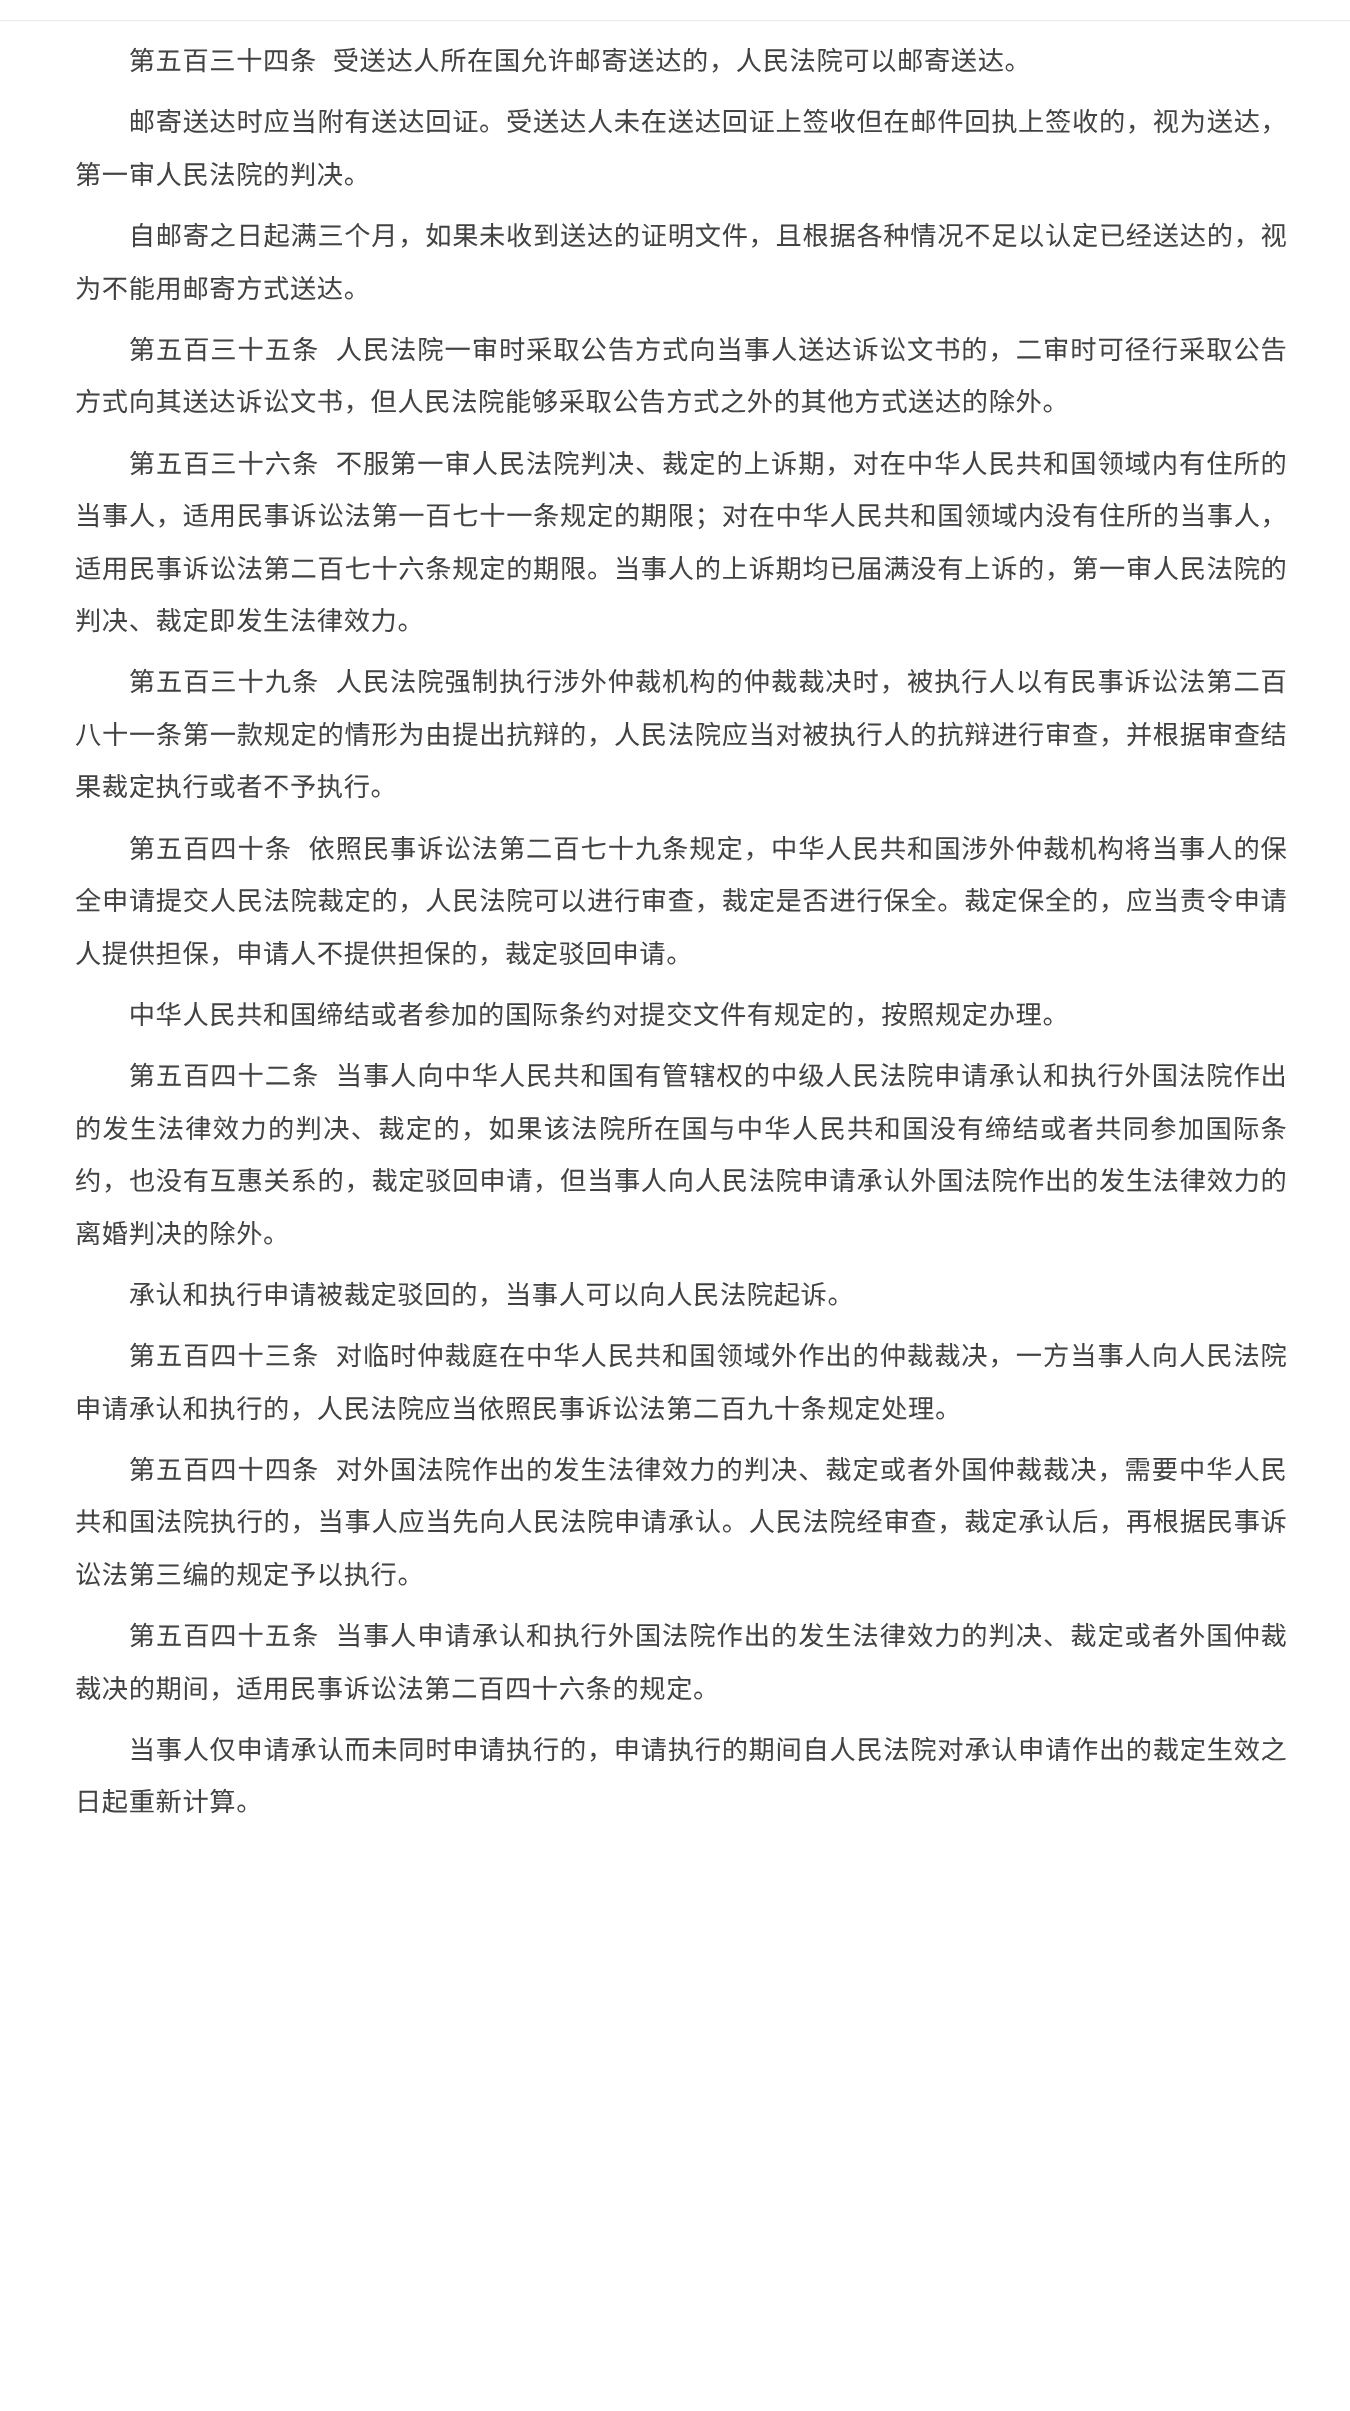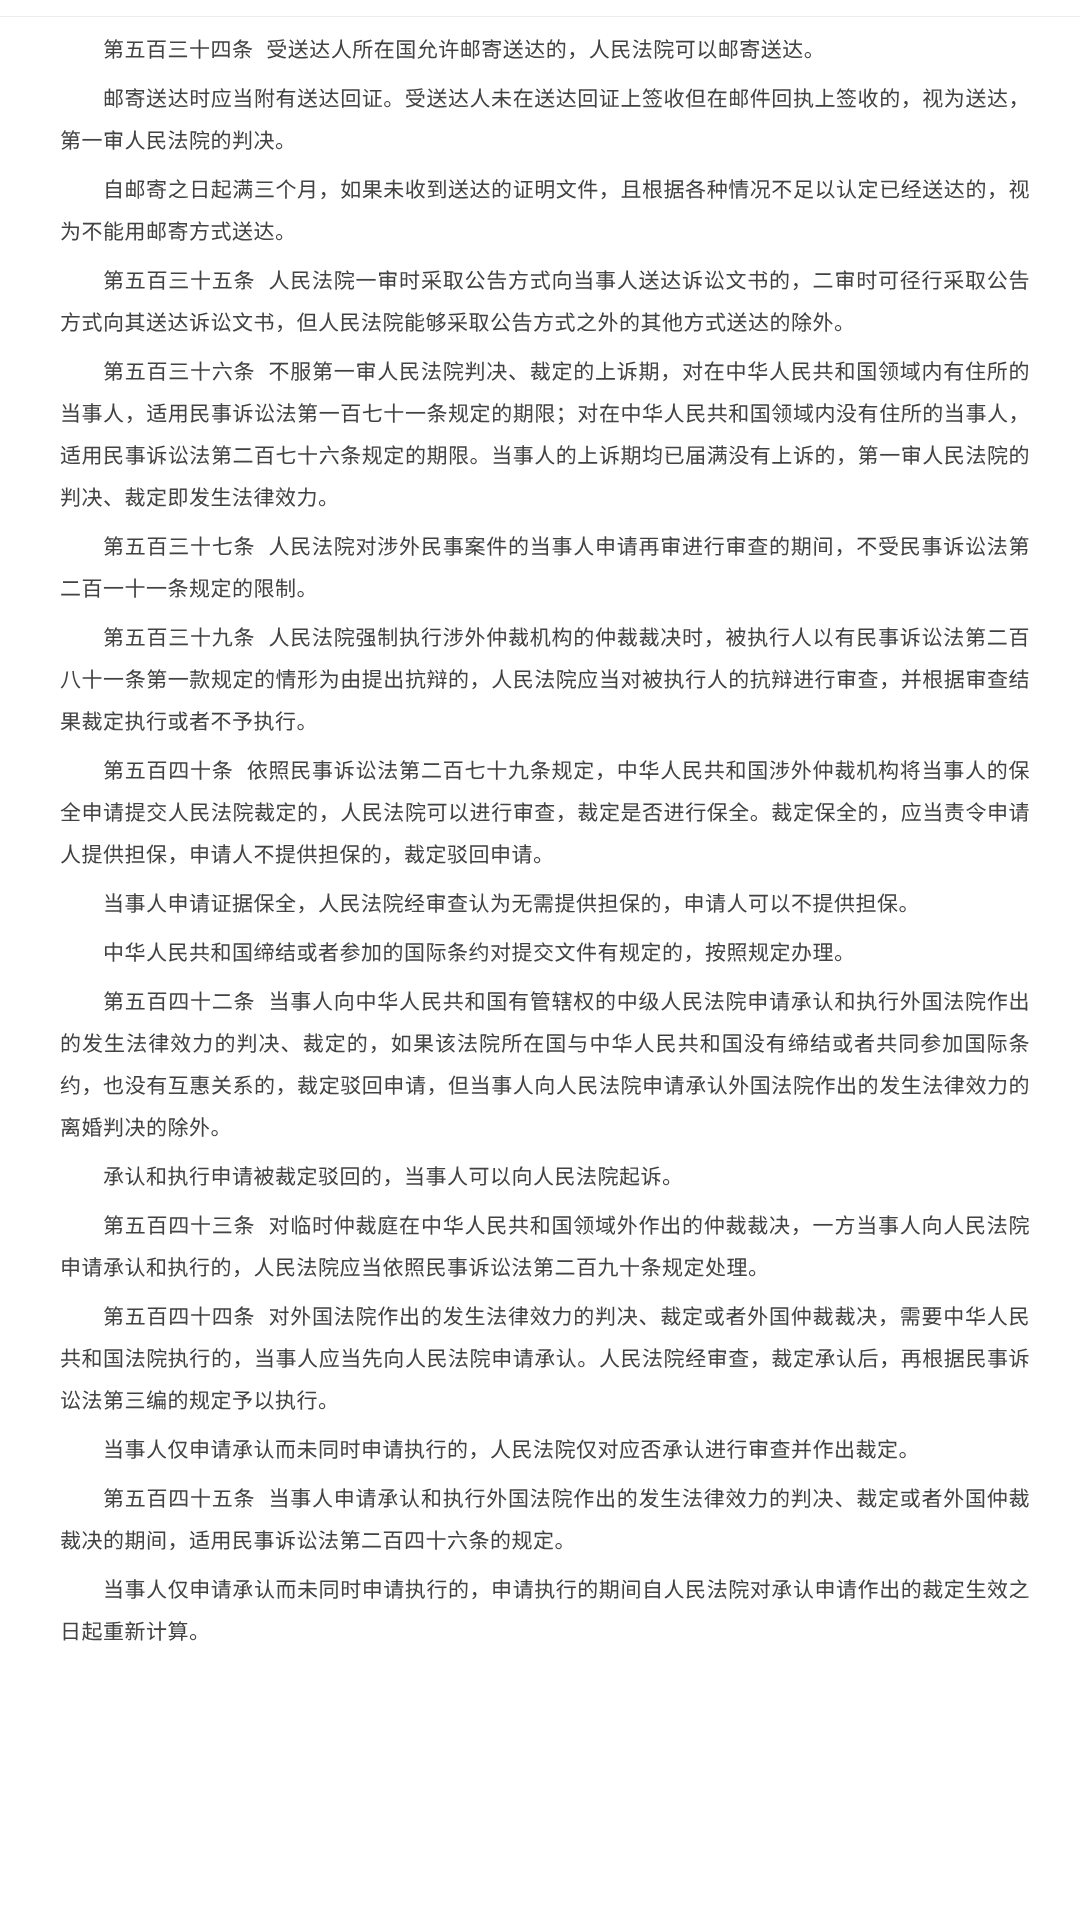--- a/index.html
+++ b/index.html
@@ -36,26 +36,23 @@
 </head>
 <body>
 
 <div class="page">
   <article class="doc">
       <p class="para">第五百三十四条&nbsp;&nbsp;受送达人所在国允许邮寄送达的，人民法院可以邮寄送达。</p>
       <p class="para">邮寄送达时应当附有送达回证。受送达人未在送达回证上签收但在邮件回执上签收的，视为送达，第一审人民法院的判决。</p>
       <p class="para">自邮寄之日起满三个月，如果未收到送达的证明文件，且根据各种情况不足以认定已经送达的，视为不能用邮寄方式送达。</p>
       <p class="para">第五百三十五条&nbsp;&nbsp;人民法院一审时采取公告方式向当事人送达诉讼文书的，二审时可径行采取公告方式向其送达诉讼文书，但人民法院能够采取公告方式之外的其他方式送达的除外。</p>
       <p class="para">第五百三十六条&nbsp;&nbsp;不服第一审人民法院判决、裁定的上诉期，对在中华人民共和国领域内有住所的当事人，适用民事诉讼法第一百七十一条规定的期限；对在中华人民共和国领域内没有住所的当事人，适用民事诉讼法第二百七十六条规定的期限。当事人的上诉期均已届满没有上诉的，第一审人民法院的判决、裁定即发生法律效力。</p>
-      <p class="para">第五百三十七条&nbsp;&nbsp;人民法院对涉外民事案件的当事人申请再审进行审查的期间，不受民事诉讼法第二百一十一条规定的限制。</p>
       <p class="para">第五百三十九条&nbsp;&nbsp;人民法院强制执行涉外仲裁机构的仲裁裁决时，被执行人以有民事诉讼法第二百八十一条第一款规定的情形为由提出抗辩的，人民法院应当对被执行人的抗辩进行审查，并根据审查结果裁定执行或者不予执行。</p>
       <p class="para">第五百四十条&nbsp;&nbsp;依照民事诉讼法第二百七十九条规定，中华人民共和国涉外仲裁机构将当事人的保全申请提交人民法院裁定的，人民法院可以进行审查，裁定是否进行保全。裁定保全的，应当责令申请人提供担保，申请人不提供担保的，裁定驳回申请。</p>
-      <p class="para">当事人申请证据保全，人民法院经审查认为无需提供担保的，申请人可以不提供担保。</p>
       <p class="para">中华人民共和国缔结或者参加的国际条约对提交文件有规定的，按照规定办理。</p>
       <p class="para">第五百四十二条&nbsp;&nbsp;当事人向中华人民共和国有管辖权的中级人民法院申请承认和执行外国法院作出的发生法律效力的判决、裁定的，如果该法院所在国与中华人民共和国没有缔结或者共同参加国际条约，也没有互惠关系的，裁定驳回申请，但当事人向人民法院申请承认外国法院作出的发生法律效力的离婚判决的除外。</p>
       <p class="para">承认和执行申请被裁定驳回的，当事人可以向人民法院起诉。</p>
       <p class="para">第五百四十三条&nbsp;&nbsp;对临时仲裁庭在中华人民共和国领域外作出的仲裁裁决，一方当事人向人民法院申请承认和执行的，人民法院应当依照民事诉讼法第二百九十条规定处理。</p>
       <p class="para">第五百四十四条&nbsp;&nbsp;对外国法院作出的发生法律效力的判决、裁定或者外国仲裁裁决，需要中华人民共和国法院执行的，当事人应当先向人民法院申请承认。人民法院经审查，裁定承认后，再根据民事诉讼法第三编的规定予以执行。</p>
-      <p class="para">当事人仅申请承认而未同时申请执行的，人民法院仅对应否承认进行审查并作出裁定。</p>
       <p class="para">第五百四十五条&nbsp;&nbsp;当事人申请承认和执行外国法院作出的发生法律效力的判决、裁定或者外国仲裁裁决的期间，适用民事诉讼法第二百四十六条的规定。</p>
       <p class="para">当事人仅申请承认而未同时申请执行的，申请执行的期间自人民法院对承认申请作出的裁定生效之日起重新计算。</p>
     </article>
 </div>
 
 </body></html>

